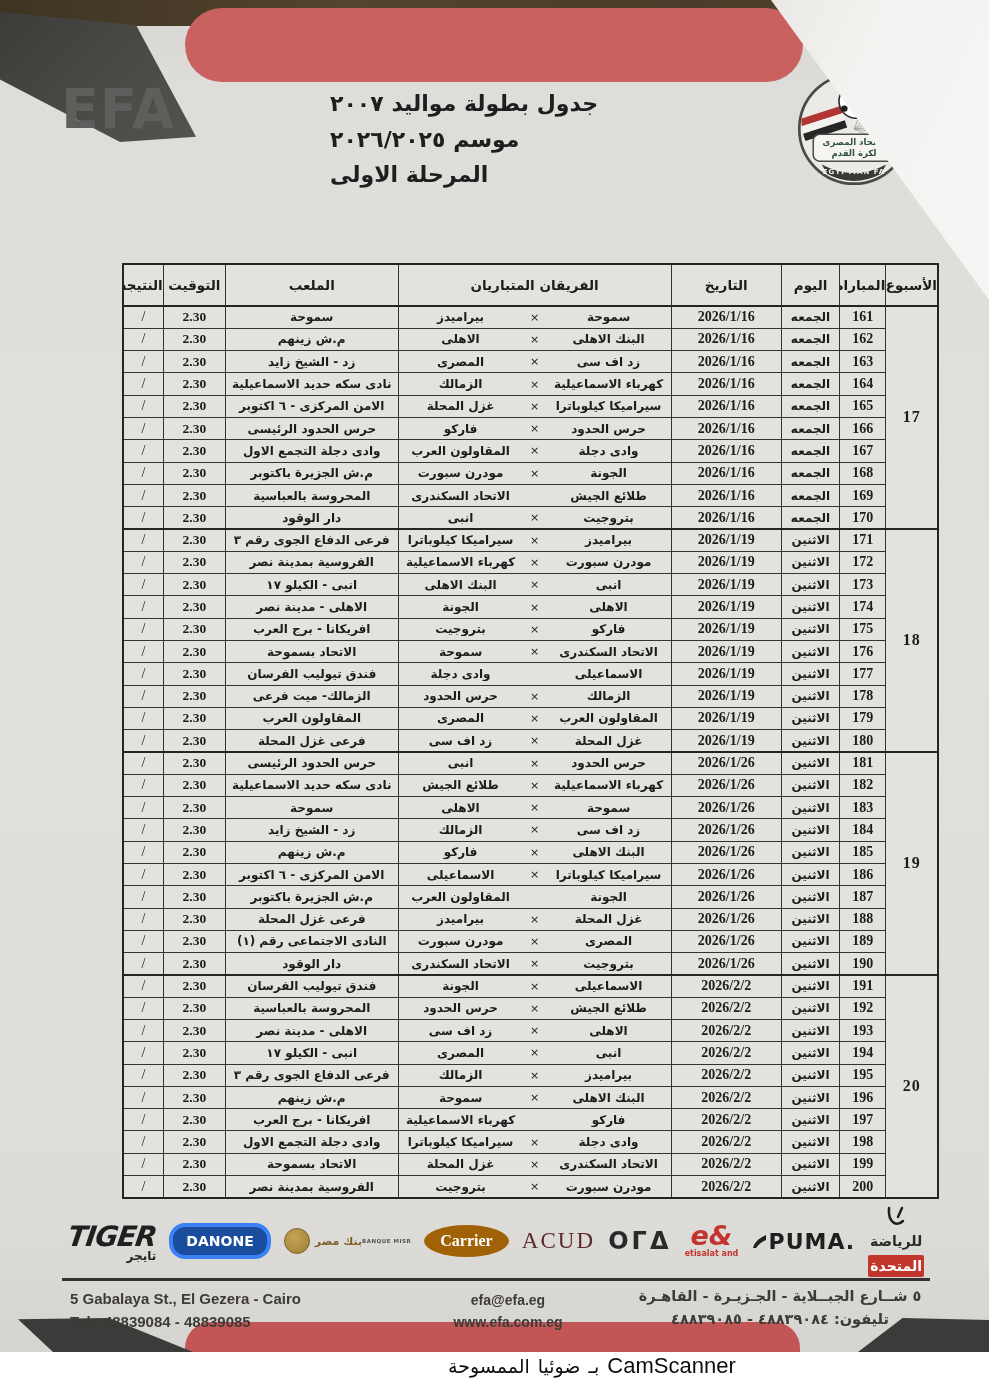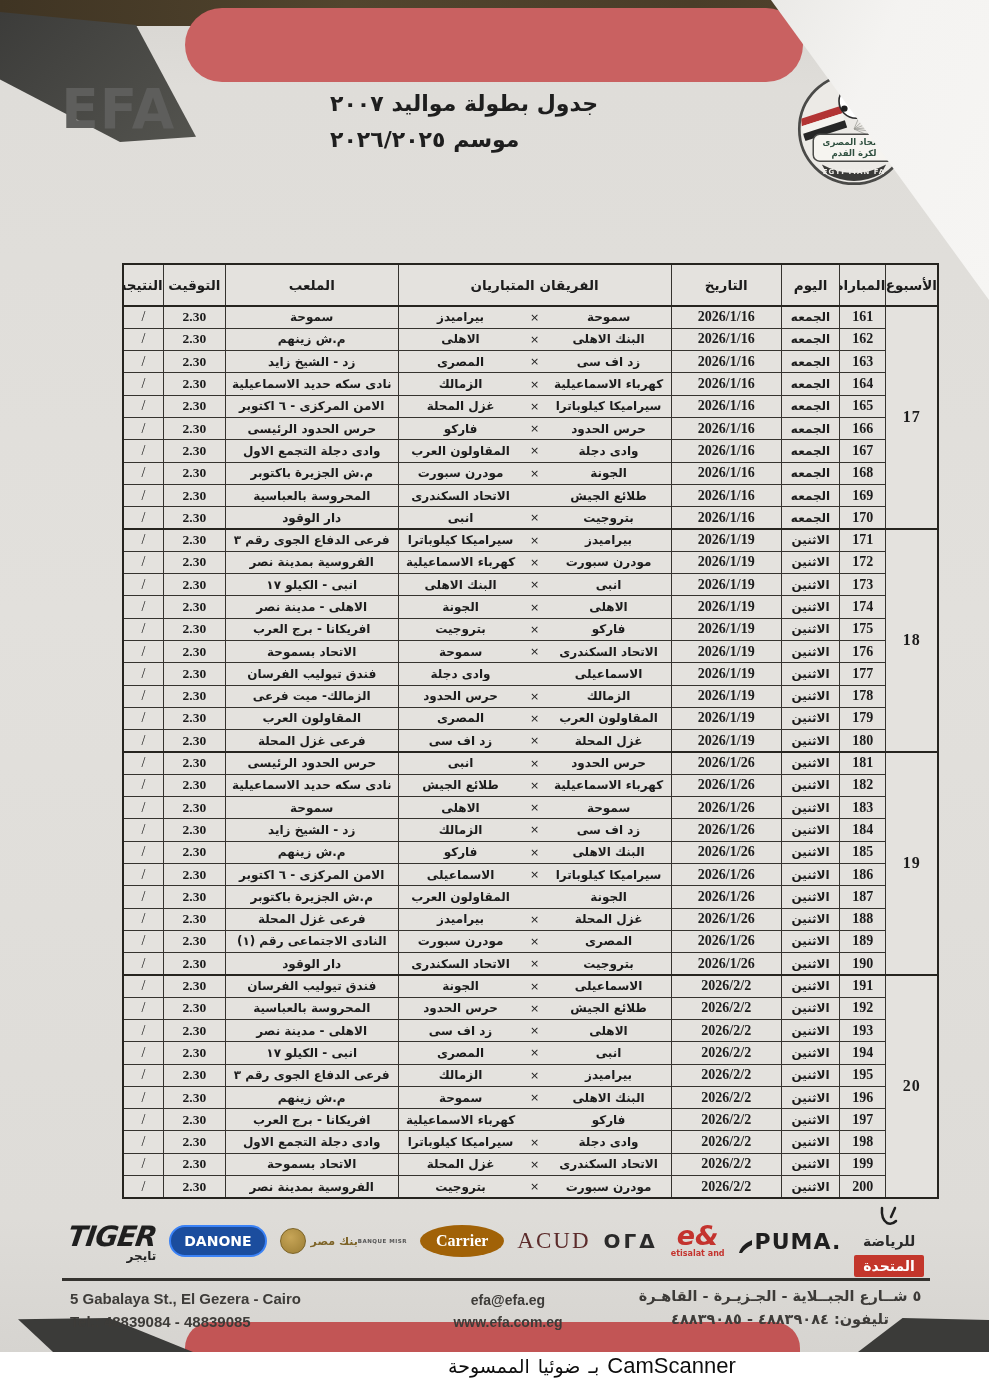--- a/index.html
+++ b/index.html
@@ -60,40 +60,40 @@
   td.result-cell { font-family:"Liberation Serif", serif; font-size:14px; }
 
   
   .sponsors { position:absolute; left:68px; top:1210px; width:856px; height:62px;
               display:flex; align-items:center; justify-content:space-between; }
   .sp { display:flex; flex-direction:column; align-items:center; }
   .sp-tiger .big { font-weight:900; font-style:italic; font-size:28px; color:#1f1f1f;
                    letter-spacing:-1px; transform:skewX(-8deg); }
   .sp-tiger .sub { font-size:12px; font-weight:bold; color:#242424; margin-top:-4px; align-self:flex-end; }
   .sp-danone { background:#1b4d9e; color:#fff; font-weight:bold; font-size:14px;
-               padding:6px 13px; border-radius:16px; border:2px solid #3b82f6; }
+               padding:6px 13px; border-radius:16px; border:4px solid #3b82f6; }
   .sp-bm { flex-direction:row; gap:5px; align-items:center; }
   .sp-bm .coin { width:26px; height:26px; border-radius:50%;
                  background:radial-gradient(circle at 40% 35%,#c7a557,#9a7c33); border:1.5px solid #7c6326; }
   .sp-bm .col { display:flex; flex-direction:row; align-items:center; }
   .sp-bm .ar-n { font-size:11px; font-weight:bold; color:#7d6327; }
   .sp-bm .en-n { font-size:5.5px; font-weight:bold; color:#555; letter-spacing:.5px; }
   .sp-carrier { background:#a16207; color:#fff; font-family:"Liberation Serif", serif;
                 font-weight:bold; font-size:16px; padding:7px 16px;
                 border-radius:50%;text-align:center; }
   .sp-acud { font-family:"Liberation Serif", serif; font-size:23px; color:#5c2b2b;
              letter-spacing:2px; font-weight:500; }
-  .sp-ofa { font-size:20px; font-weight:800; color:#2a2a2a; letter-spacing:3px; }
+  .sp-ofa { font-size:24px; font-weight:800; color:#2a2a2a; letter-spacing:3px; }
   .sp-eand .big { font-size:27px; font-weight:800; font-style:italic; color:#c4332e; line-height:.9; }
   .sp-eand .sub { font-size:8px; color:#c4332e; font-weight:bold; }
-  .sp-puma { flex-direction:row; align-items:flex-end; gap:2px; }
+  .sp-puma { flex-direction:row; align-items:center; gap:2px; }
   .sp-puma .big { font-size:22px; font-weight:900; color:#1f1f1f; letter-spacing:1px; }
   .sp-um { flex-direction:column; align-items:center; gap:6px; direction:ltr; }
   .sp-um .box { background:#c3362b; color:#fff; font-weight:bold; font-size:14px;
-                padding:3px 9px; border-radius:2px; }
+                padding:3px 2px; border-radius:2px; }
   .sp-um .lbl { font-size:14px; font-weight:bold; color:#2b2b2b; }
 
   
   .divider { position:absolute; left:62px; top:1278px; width:868px; height:2.5px; background:#35332f; }
   .addr-en { position:absolute; left:70px; top:1287px; width:340px; text-align:left;
              font-family:"Liberation Sans", sans-serif; font-weight:bold; font-size:15px;
              color:#3d3b38; line-height:1.55; }
   .addr-web { position:absolute; left:408px; top:1289px; width:200px; text-align:center;
               font-family:"Liberation Sans", sans-serif; font-weight:bold; font-size:14px;
               color:#3d3b38; line-height:1.6; }
@@ -115,20 +115,21 @@
 <div class="wedge-top-left"></div>
 <div class="band-red-bottom"></div>
 <div class="wedge-bottom-left"></div>
 <div class="wedge-bottom-right"></div>
 <div class="bottom-white"></div>
 
 <div class="efa-wordmark">EFA</div>
 <div class="title-block">
   <div>جدول بطولة مواليد ٢٠٠٧</div>
   <div>موسم ٢٠٢٦/٢٠٢٥</div>
+  <div>المرحلة الاولى</div>
 </div>
 
 <svg class="emblem" viewBox="0 0 110 110">
   <defs>
       <clipPath id="emclip">
         <circle cx="55" cy="55" r="50"></circle>
       </clipPath>
     </defs>
   <circle cx="55" cy="55" r="51" fill="#eceae6" stroke="#4a4a48" stroke-width="2.5"></circle>
   <g clip-path="url(#emclip)" stroke="#9a9a94" stroke-width="0.7">

